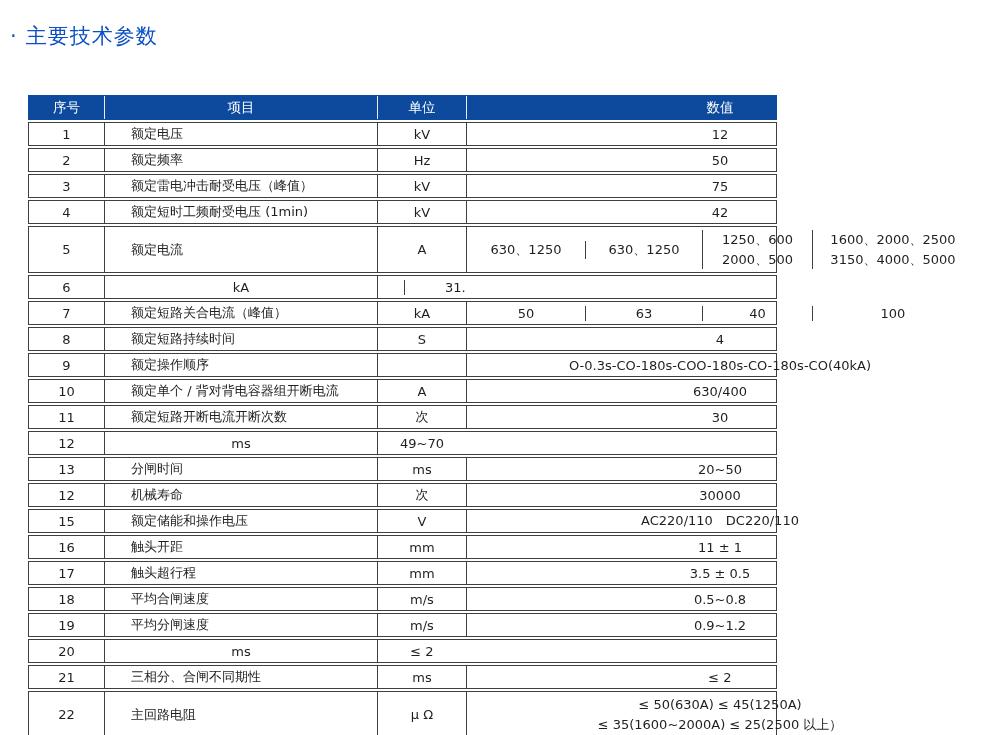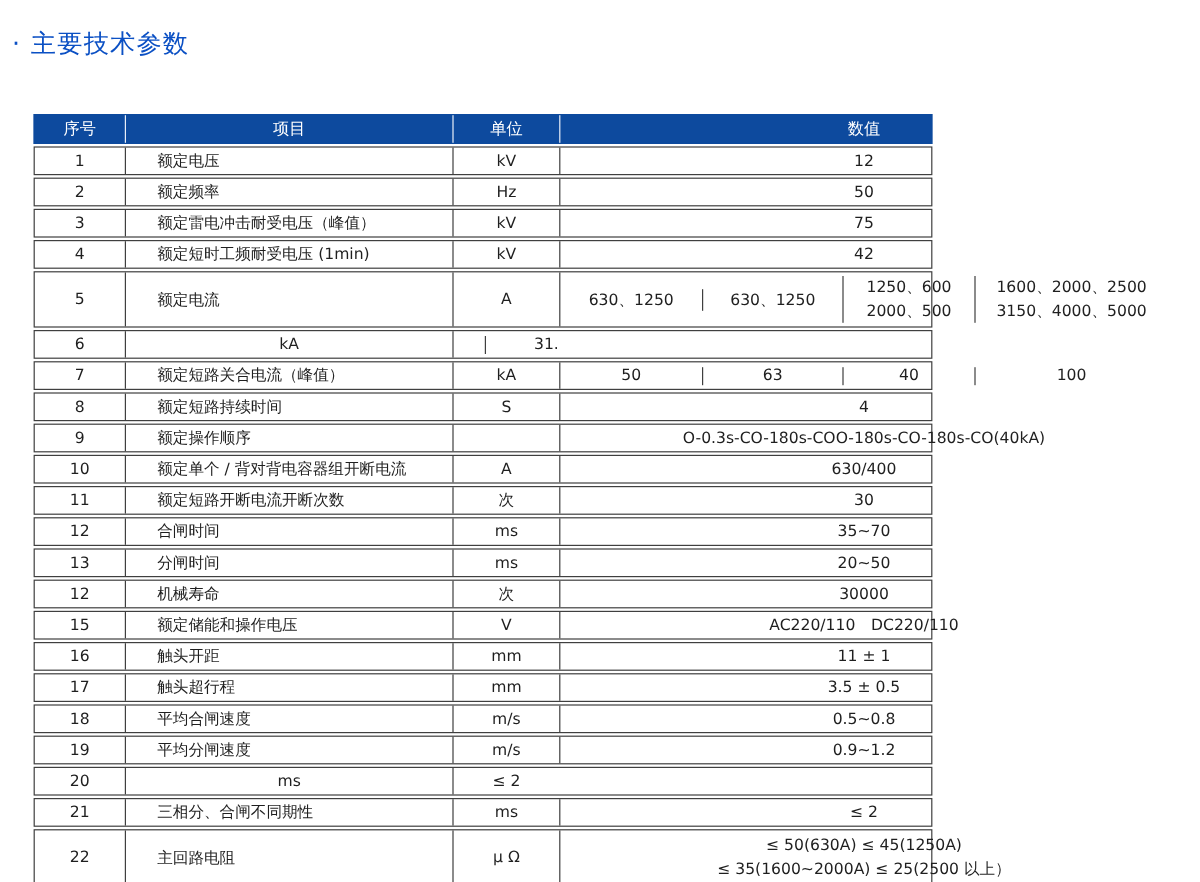--- a/index.html
+++ b/index.html
@@ -187,23 +187,22 @@
 
   <div class="t-row">
     <div class="cell">11</div>
     <div class="cell item">额定短路开断电流开断次数</div>
     <div class="cell">次</div>
     <div class="cell">30</div>
   </div>
 
   <div class="t-row">
     <div class="cell">12</div>
-    <div class="cell item">合闸时间</div>
-    <div class="cell">ms</div>
-    <div class="cell">35~70</div>
+    <div class="cell">ms</div>
+    <div class="cell">49~70</div>
   </div>
 
   <div class="t-row">
     <div class="cell">13</div>
     <div class="cell item">分闸时间</div>
     <div class="cell">ms</div>
     <div class="cell">20~50</div>
   </div>
 
   <div class="t-row">

